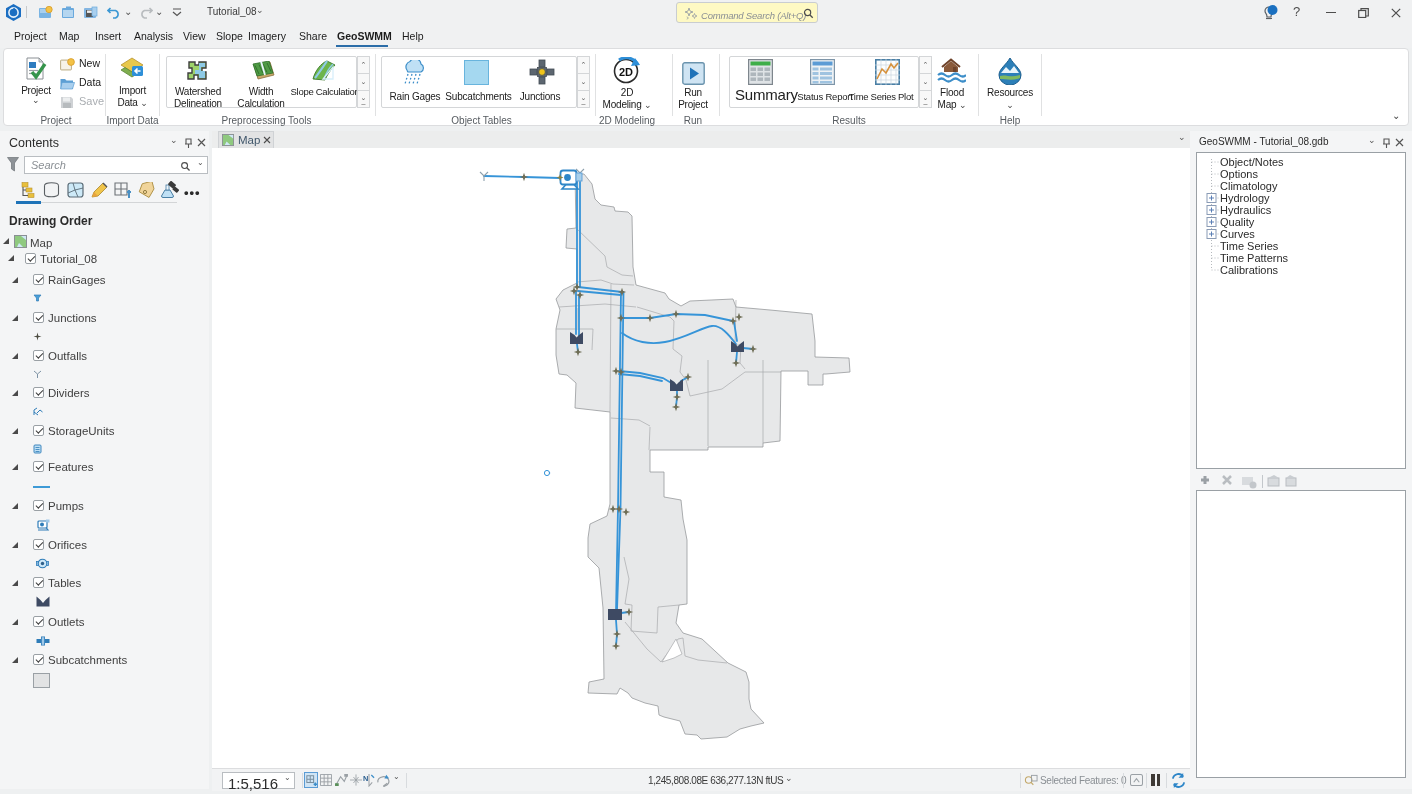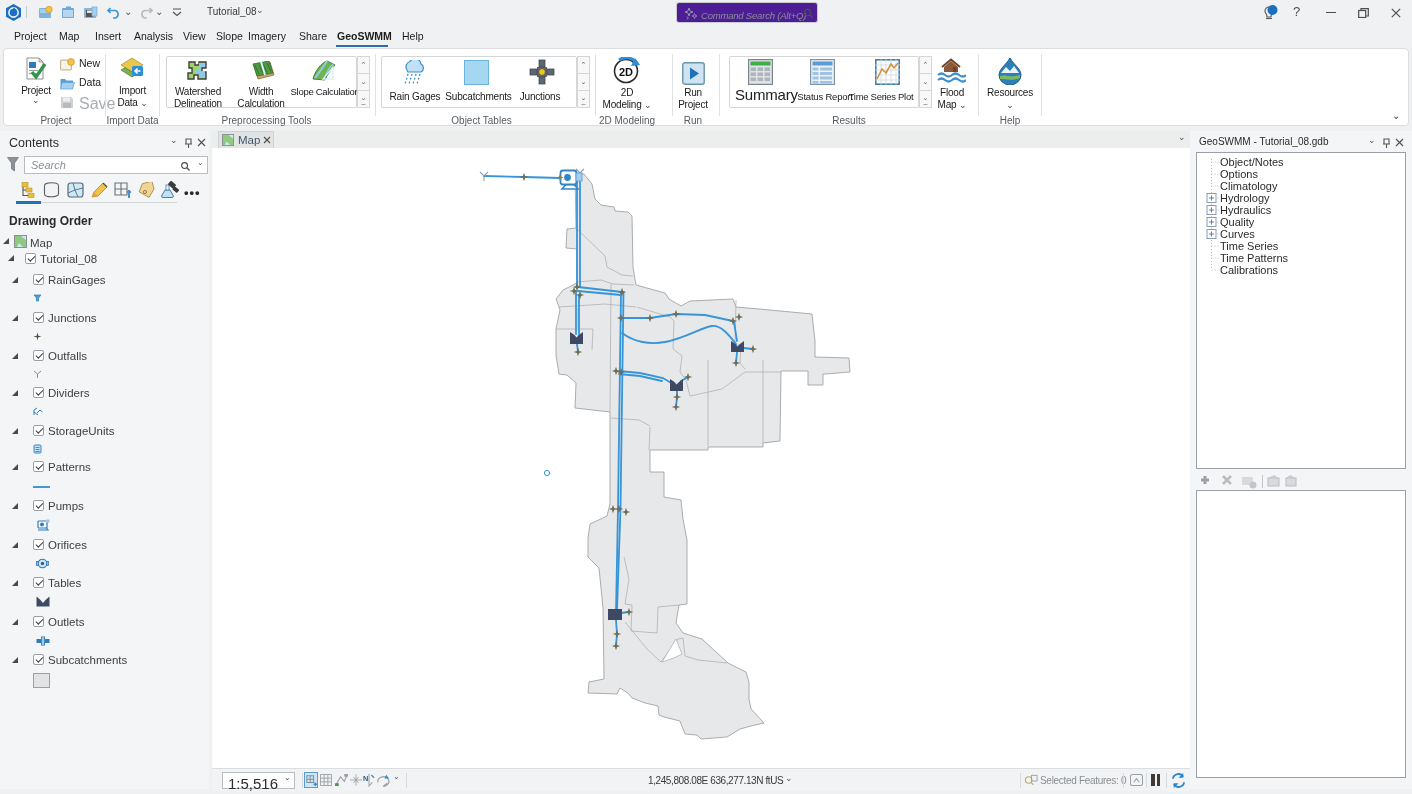--- a/index.html
+++ b/index.html
@@ -2,21 +2,21 @@
 <html><head>
 <meta charset="utf-8">
 <style>
 * { margin:0; padding:0; box-sizing:border-box; }
 html,body { width:1412px; height:794px; overflow:hidden; }
 body { font-family:"Liberation Sans", sans-serif; background:#eef0f1; position:relative; }
 .abs { position:absolute; }
 
 #titlebar { position:absolute; left:0; top:0; width:1412px; height:25px; background:#f0f1f2; }
 .tico { position:absolute; top:4px; color:#4d4d4d; font-size:13px; }
-#cmdsearch { position:absolute; left:676px; top:2px; width:142px; height:21px; background:#4c1d95; border:1px solid #c9cdd1; border-radius:3px; color:#8a8f94; font-size:9.5px; font-style:italic; line-height:19px; white-space:nowrap; }
+#cmdsearch { position:absolute; left:676px; top:2px; width:142px; height:21px; background:#fef9c3; border:1px solid #c9cdd1; border-radius:3px; color:#8a8f94; font-size:9.5px; font-style:italic; line-height:19px; white-space:nowrap; }
 
 #menubar { position:absolute; left:0; top:25px; width:1412px; height:23px; background:#f0f1f2; }
 .mtab { position:absolute; top:5px; font-size:10.5px; color:#1c1c1c; }
 
 #ribbon { position:absolute; left:3px; top:48px; width:1406px; height:78px; background:#fff; border:1px solid #dcdddf; border-radius:4px; }
 .gsep { position:absolute; top:5px; height:62px; width:1px; background:#e0e1e2; }
 .glabel { position:absolute; top:66px; font-size:10px; color:#565b60; text-align:center; }
 .btnlabel { font-size:10px; letter-spacing:-0.2px; color:#212121; text-align:center; line-height:11.5px; }
 .rbox { position:absolute; top:7px; height:52px; border:1px solid #d4d6d8; border-radius:2px; background:#fff; }
 .spin { position:absolute; width:13px; border:1px solid #d4d6d8; background:#f8f8f8; color:#555; font-size:7px; text-align:center; }
@@ -132,21 +132,21 @@
   <svg class="abs" style="left:56px;top:28px" width="15" height="13" viewBox="0 0 15 13">
     <path d="M0.5 2 H5 L6.5 3.5 H13 V12 H0.5 Z" fill="#5d9fd4"></path>
     <path d="M2 5.5 H14.5 L12.5 12 H0.7 Z" fill="#a9cfee" stroke="#5d9fd4" stroke-width="0.7"></path>
   </svg>
   <div class="abs" style="left:75px;top:27px;font-size:10.5px;color:#212121">Data</div>
   <svg class="abs" style="left:56px;top:47px" width="14" height="13" viewBox="0 0 14 13">
     <path d="M1 1 H11 L13 3 V12 H1 Z" fill="#cfd2d5"></path>
     <rect x="3" y="1.5" width="7" height="4" fill="#eceeef"></rect>
     <rect x="3" y="7" width="8" height="5" fill="#b7bbbe"></rect>
   </svg>
-  <div class="abs" style="left:75px;top:46px;font-size:16px;color:#a9adb1">Save</div>
+  <div class="abs" style="left:75px;top:46px;font-size:11px;color:#a9adb1">Save</div>
   <div class="glabel" style="left:10px;width:84px">Project</div>
   <div class="gsep" style="left:101px"></div>
 
   <svg class="abs" style="left:116px;top:8px" width="25" height="24" viewBox="0 0 25 24">
     <path d="M12 1 L23 8 L12 15 L1 8 Z" fill="#e8c84c" stroke="#b8922e" stroke-width="0.8"></path>
     <path d="M5 10.5 L12 15 L19 10.5 L23 13 L12 20 L1 13 Z" fill="#7fae4f" stroke="#5a8537" stroke-width="0.8"></path>
     <rect x="12" y="9" width="11" height="10" rx="1.5" fill="#2e8fd8"></rect>
     <path d="M20.5 14 H15.5 M17.5 11.5 L15 14 L17.5 16.5" fill="none" stroke="#fff" stroke-width="1.6"></path>
   </svg>
   <div class="btnlabel abs" style="left:100px;top:36px;width:57px">Import<br>Data <span class="chev" style="font-size:9px">⌄</span></div>
@@ -394,21 +394,21 @@
     </svg>
   <div class="tri" style="left:12px;top:297px"></div>
     <div class="cb" style="left:33px;top:294px"></div>
     <div class="treerow" style="left:48px;top:294px">StorageUnits</div>
   <svg class="abs" style="left:33px;top:313px" width="9" height="10" viewBox="0 0 9 10">
       <rect x="1" y="1" width="7" height="8" rx="1" fill="#bfe0f5" stroke="#2e7cb8" stroke-width="0.9"></rect>
       <path d="M2.5 3.5 H6.5 M2.5 5.5 H6.5 M2.5 7.5 H6.5" stroke="#2e7cb8" stroke-width="0.8"></path>
     </svg>
   <div class="tri" style="left:12px;top:333px"></div>
     <div class="cb" style="left:33px;top:330px"></div>
-    <div class="treerow" style="left:48px;top:330px">Patterns</div>
+    <div class="treerow" style="left:48px;top:330px">Features</div>
   <div class="abs" style="left:33px;top:355px;width:17px;height:2px;background:#3d9ad6"></div>
   <div class="tri" style="left:12px;top:372px"></div>
     <div class="cb" style="left:33px;top:369px"></div>
     <div class="treerow" style="left:48px;top:369px">Pumps</div>
   <svg class="abs" style="left:36px;top:388px" width="14" height="12" viewBox="0 0 14 12">
       <rect x="2" y="2" width="9" height="7" rx="1" fill="#fff" stroke="#2e7cb8" stroke-width="1.2"></rect>
       <circle cx="6" cy="5.5" r="2" fill="#2e7cb8"></circle>
       <path d="M2 11 H12 L10 8.5" stroke="#2e7cb8" stroke-width="1.2" fill="none"></path>
       <rect x="10" y="0.5" width="3.5" height="3" fill="#9fc8e8"></rect>
     </svg>

